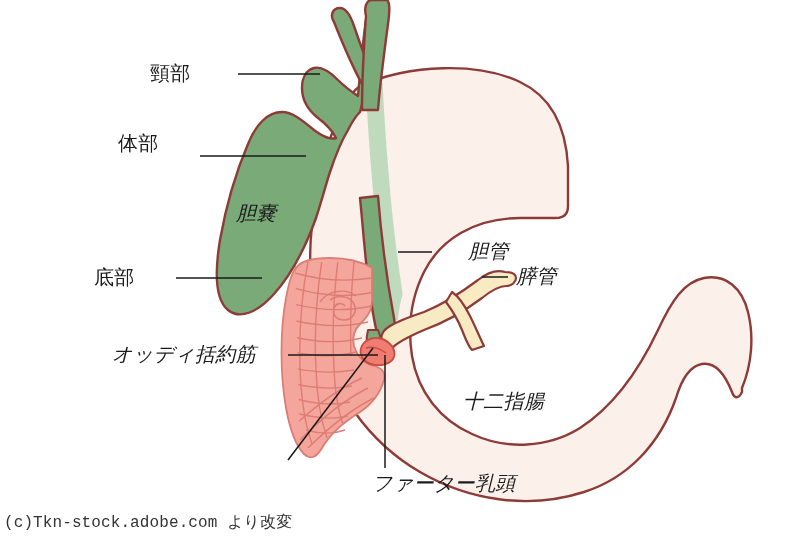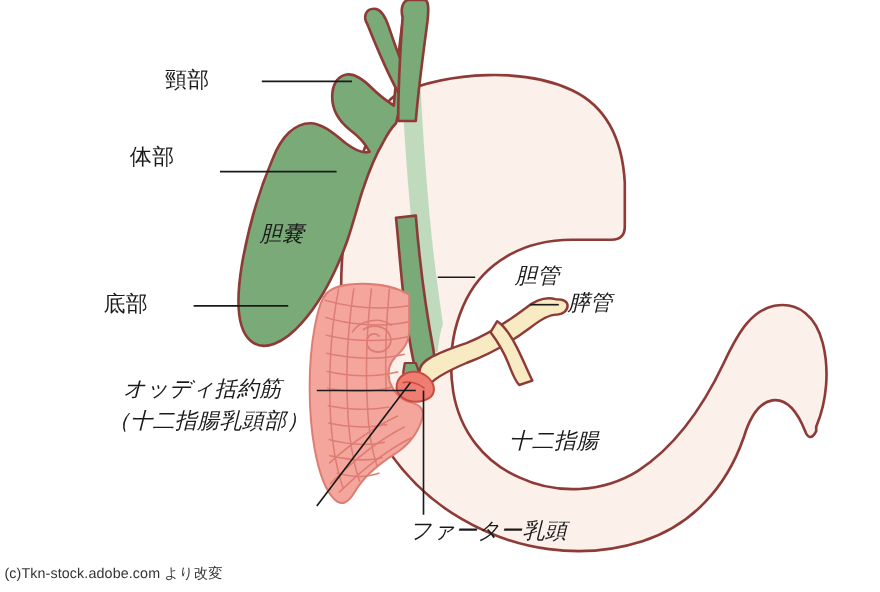--- a/index.html
+++ b/index.html
@@ -36,23 +36,24 @@
     white-space: pre;
     letter-spacing: 0.3px;
     font-family: "Liberation Sans", "DejaVu Sans", sans-serif;
   }
   .lbl-r  { text-align: left; }
   .lbl-l  { text-align: left; font-style: italic;  }
   .credit {
     position: absolute;
     left: 4px;
     top: 512px;
-    font-size: 13px;
+    font-size: 16px;
     color: #333333;
     letter-spacing: 0.1px;
+    font-family: Liberation Mono, monospace;
   }
 </style>
 </head>
 <body>
 
 <div id="figure-root">
 
   <svg id="anatomy-svg" viewBox="0 0 800 538" xmlns="http://www.w3.org/2000/svg">
     <defs>
       <clipPath id="clip-duodenum-body">
@@ -251,21 +252,20 @@
   <div class="lbl lbl-r" style="left:150px; top:62px; width:82px;">頸部</div>
 
   <div class="lbl lbl-r" style="left:118px; top:132px; width:82px;">体部</div>
 
   <div class="lbl lbl-l" style="left:236px; top:202px;">胆嚢</div>
 
   <div class="lbl lbl-r" style="left:94px; top:266px; width:82px;">底部</div>
 
   <div class="lbl lbl-l" style="left:112px; top:343px;">オッディ括約筋</div>
 
-  <div class="lbl lbl-l" style="left:98px; top:372px;">（十二指腸乳頭部）</div>
 
   <div class="lbl lbl-l" style="left:442px; top:240px;margin-left:26px;">胆管</div>
 
   <div class="lbl lbl-l" style="left:516px; top:265px;">膵管</div>
 
   <div class="lbl lbl-l" style="left:463px; top:390px;">十二指腸</div>
 
 
   <div class="lbl lbl-l" style="left:372px; top:472px;">ファーター乳頭</div>
 

